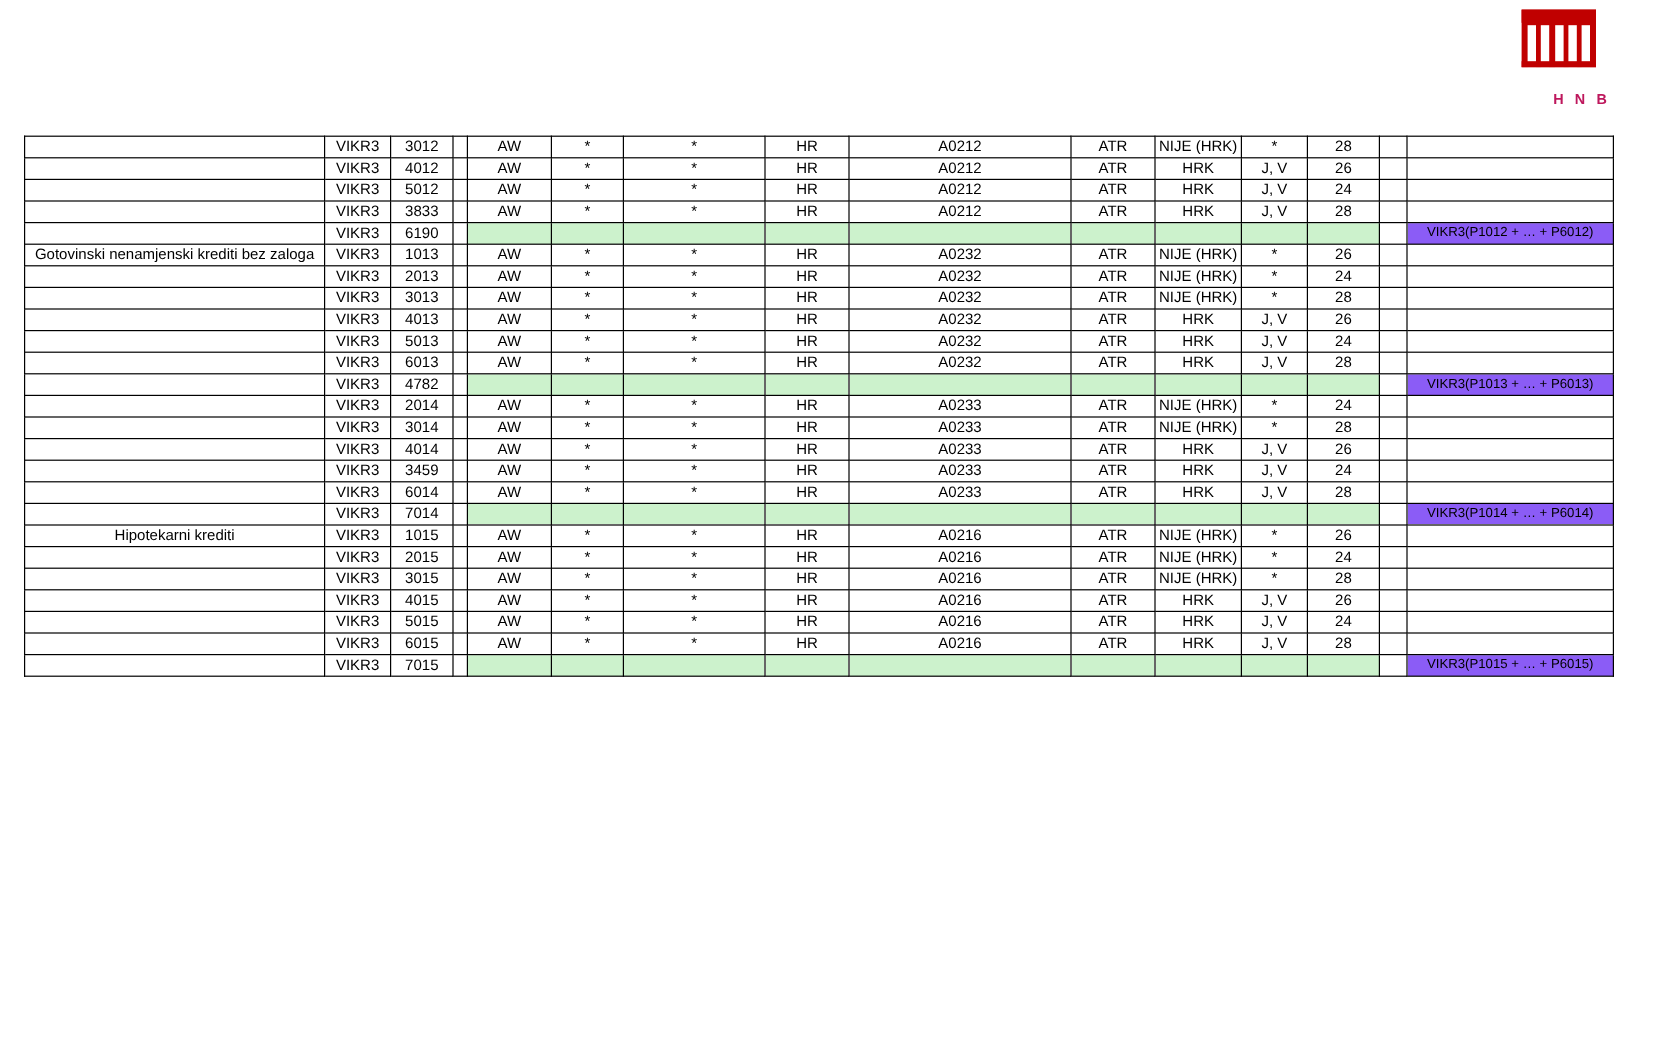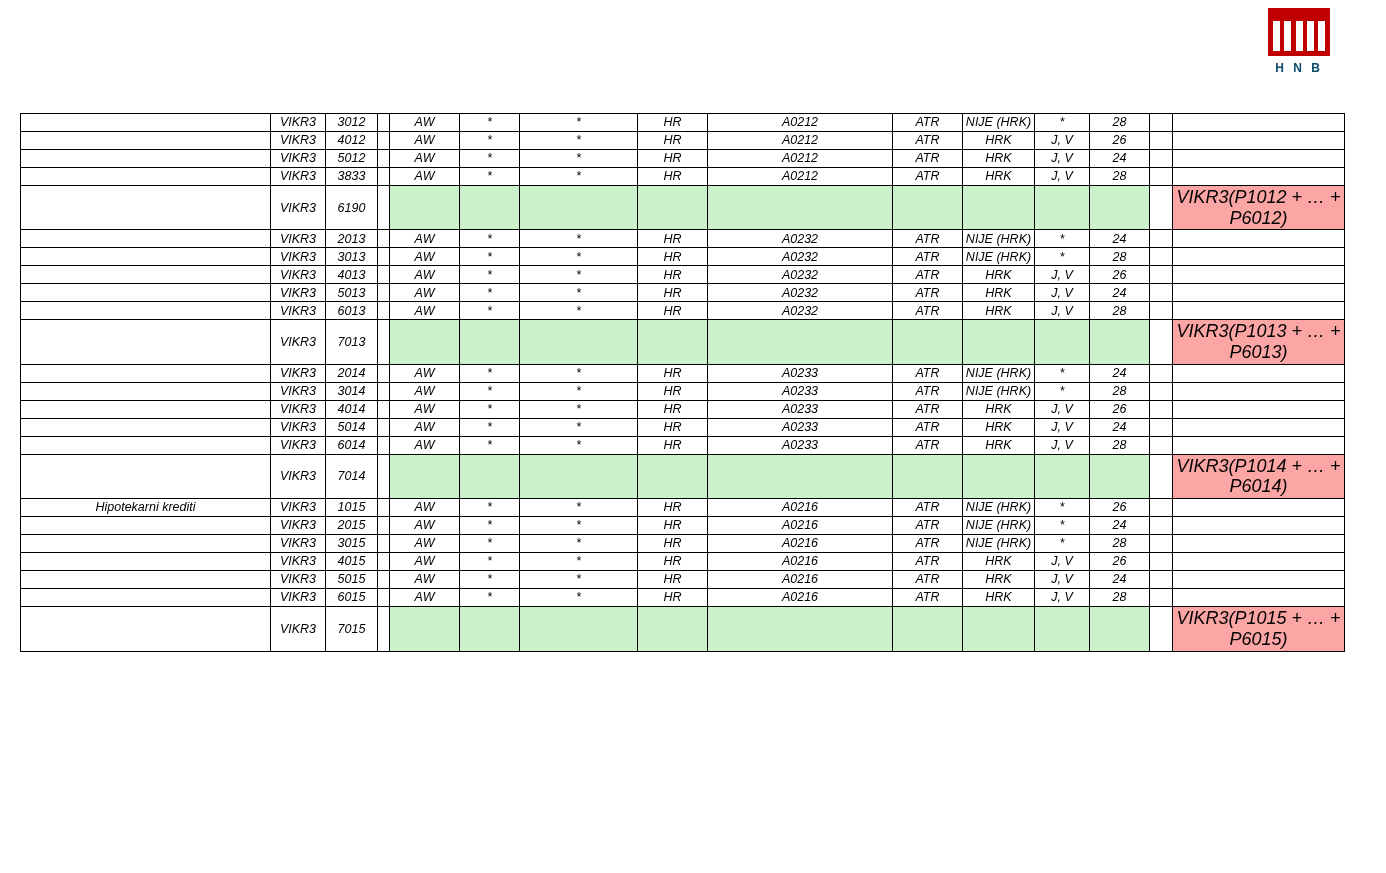--- a/index.html
+++ b/index.html
@@ -56,40 +56,40 @@
   }
   .logo-mark .base {
     position: absolute;
     left: 0;
     bottom: 0;
     width: 62px;
     height: 5px;
     background: #c00000;
   }
   .logo-text {
-    margin-top: 5px;
+    margin-top: 20px;
     font-size: 12px;
     letter-spacing: 3px;
     font-weight: bold;
-    color: #0c4a6e;
+    color: #be185d;
+    text-align: right;
   }
 
   
   .sheet {
     position: absolute;
     left: 20px;
     top: 113px;
     width: 1346px;
   }
   table.matrix {
     border-collapse: collapse;
     table-layout: fixed;
     width: 1106px;
     font-size: 12.5px;
-    font-style: italic;
   }
   table.matrix td {
     border: 1px solid #000000;
     padding: 1px 2px;
     text-align: center;
     vertical-align: middle;
     line-height: 1.15;
     height: 15px;
     overflow: hidden;
   }
@@ -127,22 +127,22 @@
   
   td.gap {
     border: none;
   }
 
   
   td.green {
     background: #ccf2cc;
   }
   td.sumlabel {
-    background: #fca5a5;
-    font-size: 18px;
+    background: #8b5cf6;
+    font-size: 11px;
     line-height: 1.18;
     padding: 2px 3px;
   }
   td.blank {
     border: none;
   }
   .tall { height: 31px; }
   .two-line { line-height: 1.12; margin-left: 36px; }
 </style>
 </head>
@@ -262,20 +262,37 @@
           <td class=" green tall"></td>
           <td class=" green tall"></td>
           <td class=" green tall"></td>
           <td class=" green tall two-line"></td>
           <td class=" green tall"></td>
           <td class=" green tall"></td>
           <td class="gap"></td>
           <td class="sumlabel">VIKR3(P1012 + … + P6012)</td>
         </tr>
         <tr>
+          <td class="desc topline">Gotovinski nenamjenski krediti bez zaloga</td>
+          <td class=" tall">VIKR3</td>
+          <td class=" tall">1013</td>
+          <td class="gap"></td>
+          <td class=" tall">AW</td>
+          <td class=" tall">*</td>
+          <td class=" tall">*</td>
+          <td class=" tall">HR</td>
+          <td class=" tall">A0232</td>
+          <td class=" tall">ATR</td>
+          <td class=" tall two-line">NIJE (HRK)</td>
+          <td class=" tall">*</td>
+          <td class=" tall">26</td>
+          <td class="gap"></td>
+          <td class="blank"></td>
+        </tr>
+        <tr>
           <td class="desc"></td>
           <td class=" tall">VIKR3</td>
           <td class=" tall">2013</td>
           <td class="gap"></td>
           <td class=" tall">AW</td>
           <td class=" tall">*</td>
           <td class=" tall">*</td>
           <td class=" tall">HR</td>
           <td class=" tall">A0232</td>
           <td class=" tall">ATR</td>
@@ -349,21 +366,21 @@
           <td>ATR</td>
           <td class=" two-line">HRK</td>
           <td>J, V</td>
           <td>28</td>
           <td class="gap"></td>
           <td class="blank"></td>
         </tr>
         <tr>
           <td class="desc"></td>
           <td class=" tall">VIKR3</td>
-          <td class=" tall">7013</td>
+          <td class=" tall">4782</td>
           <td class="gap"></td>
           <td class=" green tall"></td>
           <td class=" green tall"></td>
           <td class=" green tall"></td>
           <td class=" green tall"></td>
           <td class=" green tall"></td>
           <td class=" green tall"></td>
           <td class=" green tall two-line"></td>
           <td class=" green tall"></td>
           <td class=" green tall"></td>
@@ -417,21 +434,21 @@
           <td>ATR</td>
           <td class=" two-line">HRK</td>
           <td>J, V</td>
           <td>26</td>
           <td class="gap"></td>
           <td class="blank"></td>
         </tr>
         <tr>
           <td class="desc"></td>
           <td>VIKR3</td>
-          <td>5014</td>
+          <td>3459</td>
           <td class="gap"></td>
           <td>AW</td>
           <td>*</td>
           <td>*</td>
           <td>HR</td>
           <td>A0233</td>
           <td>ATR</td>
           <td class=" two-line">HRK</td>
           <td>J, V</td>
           <td>24</td>

